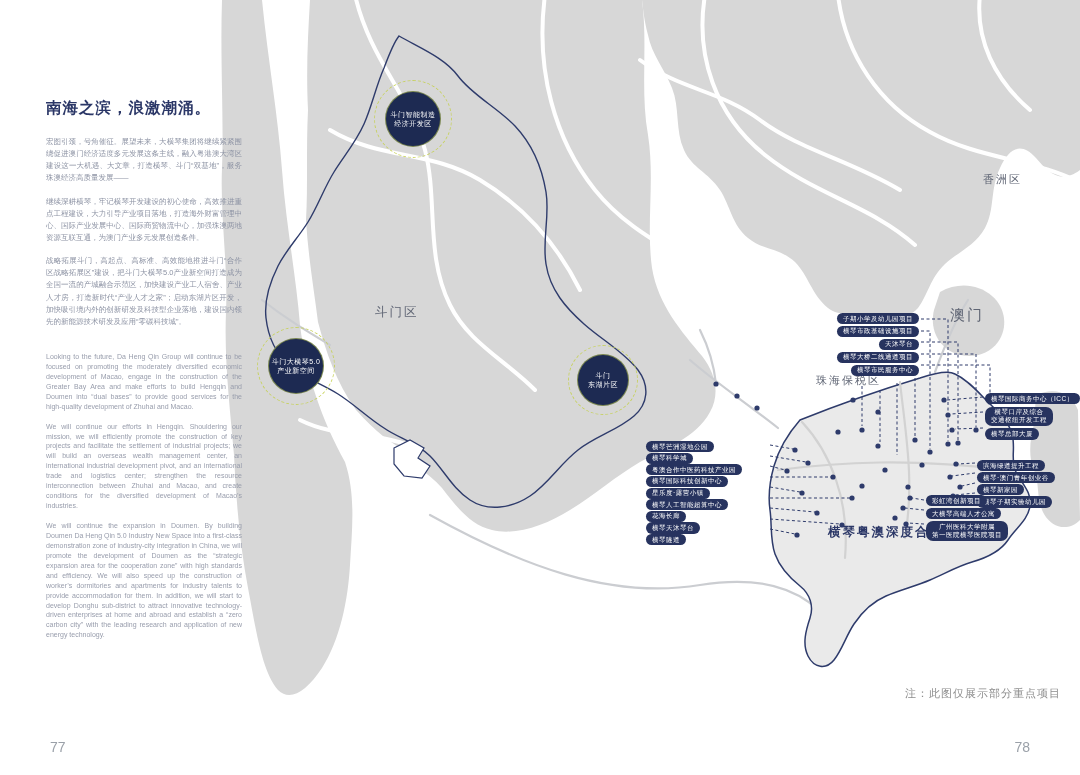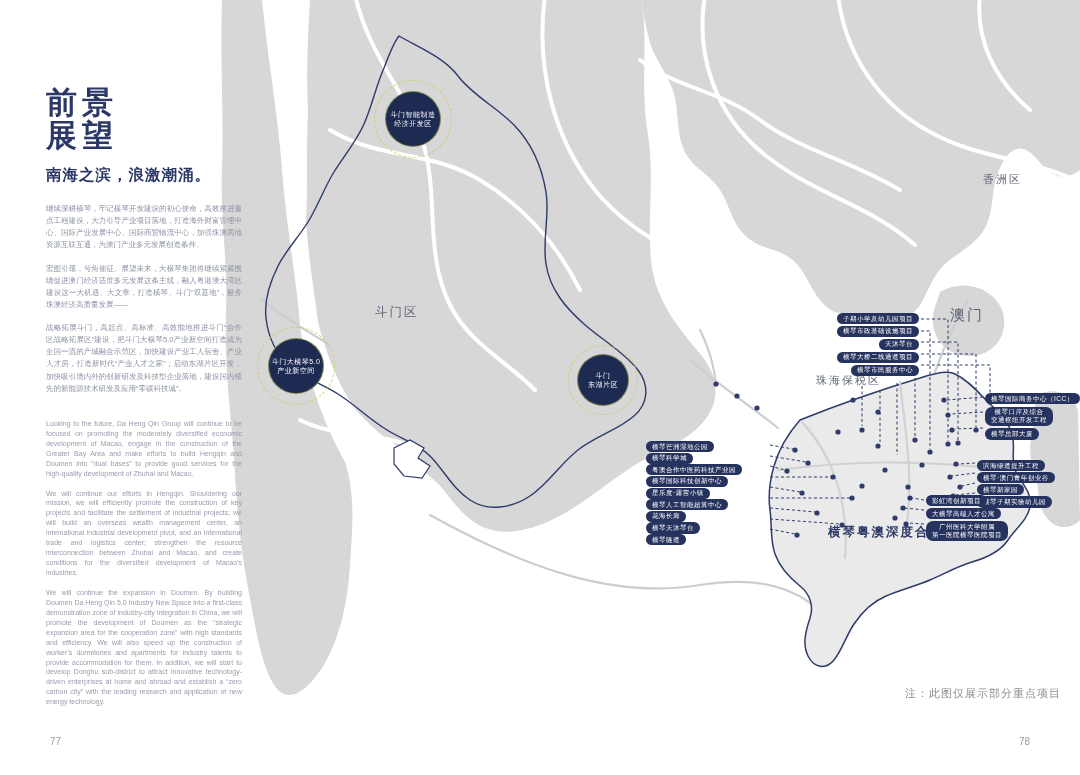--- a/index.html
+++ b/index.html
@@ -29,21 +29,21 @@
 
   
   .pill-group{position:absolute;display:flex;flex-direction:column;}
   .pill{background:#27335f;color:#ffffff;font-size:6.5px;line-height:1.25;padding:1.5px 6px;
         border-radius:7px;white-space:nowrap;letter-spacing:.5px;width:max-content;}
   .pill.two-line{display:flex;flex-direction:column;align-items:center;text-align:center;}
   .align-end{align-items:flex-end;}
   .align-start{align-items:flex-start;}
 
   .map-note{position:absolute;left:905px;top:686px;font-size:11px;color:#8c8c8c;letter-spacing:1px;}
-  .page-num{position:absolute;bottom:28px;font-size:10px;color:#9aa0a8;margin-top:15px;}
+  .page-num{position:absolute;bottom:20px;font-size:14px;color:#9aa0a8;margin-top:15px;}
   .page-num.left{left:50px;}
   .page-num.right{right:50px;}
 </style>
 </head>
 <body>
 
 <div class="page">
 
   <svg class="map-svg" viewBox="0 0 1080 775" aria-hidden="true">
 
@@ -185,28 +185,24 @@
         <circle cx="862" cy="486" r="2.6"></circle>
         <circle cx="838" cy="432" r="2.6"></circle>
       <circle cx="940" cy="525" r="2.6"></circle>
         <circle cx="962" cy="502" r="2.6"></circle>
         <circle cx="853" cy="400" r="2.6"></circle>
       <circle cx="878" cy="412" r="2.6"></circle>
     </g>
   </svg>
 
   <div class="intro">
-    <div class="intro-title">
-      <div>前景</div>
-      <div>展望</div>
-    </div>
     <div class="intro-subtitle">南海之滨，浪激潮涌。</div>
     <div class="zh-block">
+      <p>宏图引颈，号角催征。展望未来，大横琴集团将继续紧紧围绕促进澳门经济适度多元发展这条主线，融入粤港澳大湾区建设这一大机遇、大文章，打造横琴、斗门“双基地”，服务珠澳经济高质量发展——</p>
       <p>继续深耕横琴，牢记横琴开发建设的初心使命，高效推进重点工程建设，大力引导产业项目落地，打造海外财富管理中心、国际产业发展中心、国际商贸物流中心，加强珠澳两地资源互联互通，为澳门产业多元发展创造条件。</p>
-      <p>宏图引颈，号角催征。展望未来，大横琴集团将继续紧紧围绕促进澳门经济适度多元发展这条主线，融入粤港澳大湾区建设这一大机遇、大文章，打造横琴、斗门“双基地”，服务珠澳经济高质量发展——</p>
       <p>战略拓展斗门，高起点、高标准、高效能地推进斗门“合作区战略拓展区”建设，把斗门大横琴5.0产业新空间打造成为全国一流的产城融合示范区，加快建设产业工人宿舍、产业人才房，打造新时代“产业人才之家”；启动东湖片区开发，加快吸引境内外的创新研发及科技型企业落地，建设国内领先的新能源技术研发及应用“零碳科技城”。</p>
     </div>
     <div class="en-block">
       <p>Looking to the future, Da Heng Qin Group will continue to be focused on promoting the moderately diversified economic development of Macao, engage in the construction of the Greater Bay Area and make efforts to build Hengqin and Doumen into “dual bases” to provide good services for the high-quality development of Zhuhai and Macao.</p>
       <p>We will continue our efforts in Hengqin. Shouldering our mission, we will efficiently promote the construction of key projects and facilitate the settlement of industrial projects; we will build an overseas wealth management center, an international industrial development pivot, and an international trade and logistics center; strengthen the resource interconnection between Zhuhai and Macao, and create conditions for the diversified development of Macao’s industries.</p>
       <p>We will continue the expansion in Doumen. By building Doumen Da Heng Qin 5.0 Industry New Space into a first-class demonstration zone of industry-city integration in China, we will promote the development of Doumen as the “strategic expansion area for the cooperation zone” with high standards and efficiency. We will also speed up the construction of worker’s dormitories and apartments for industry talents to provide accommodation for them. In addition, we will start to develop Donghu sub-district to attract innovative technology-driven enterprises at home and abroad and establish a “zero carbon city” with the leading research and application of new energy technology.</p>
     </div>
   </div>
 
   <div class="region-label" style="left:375px;top:276px;font-size:12.5px;margin-top:28px;">斗门区</div>

